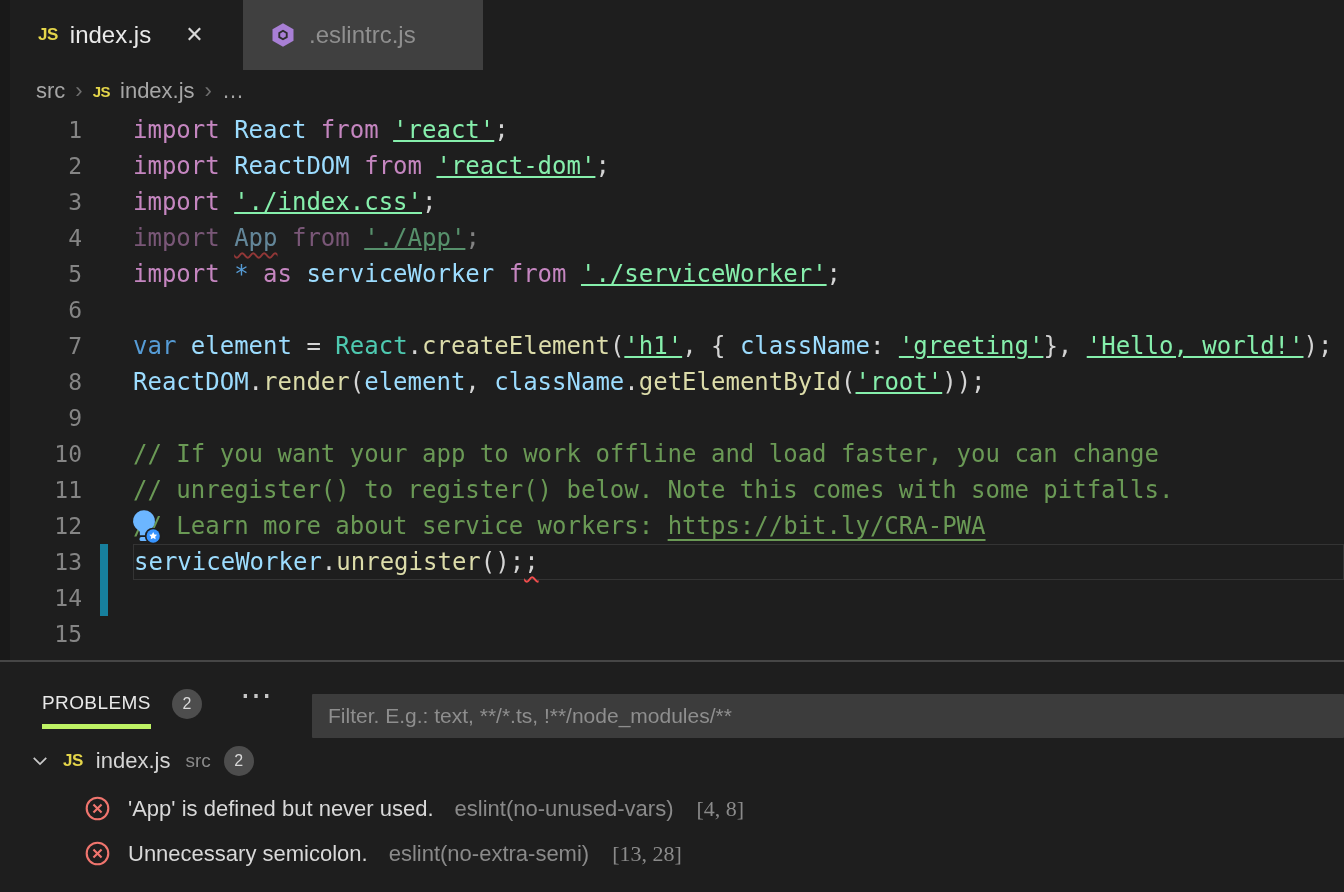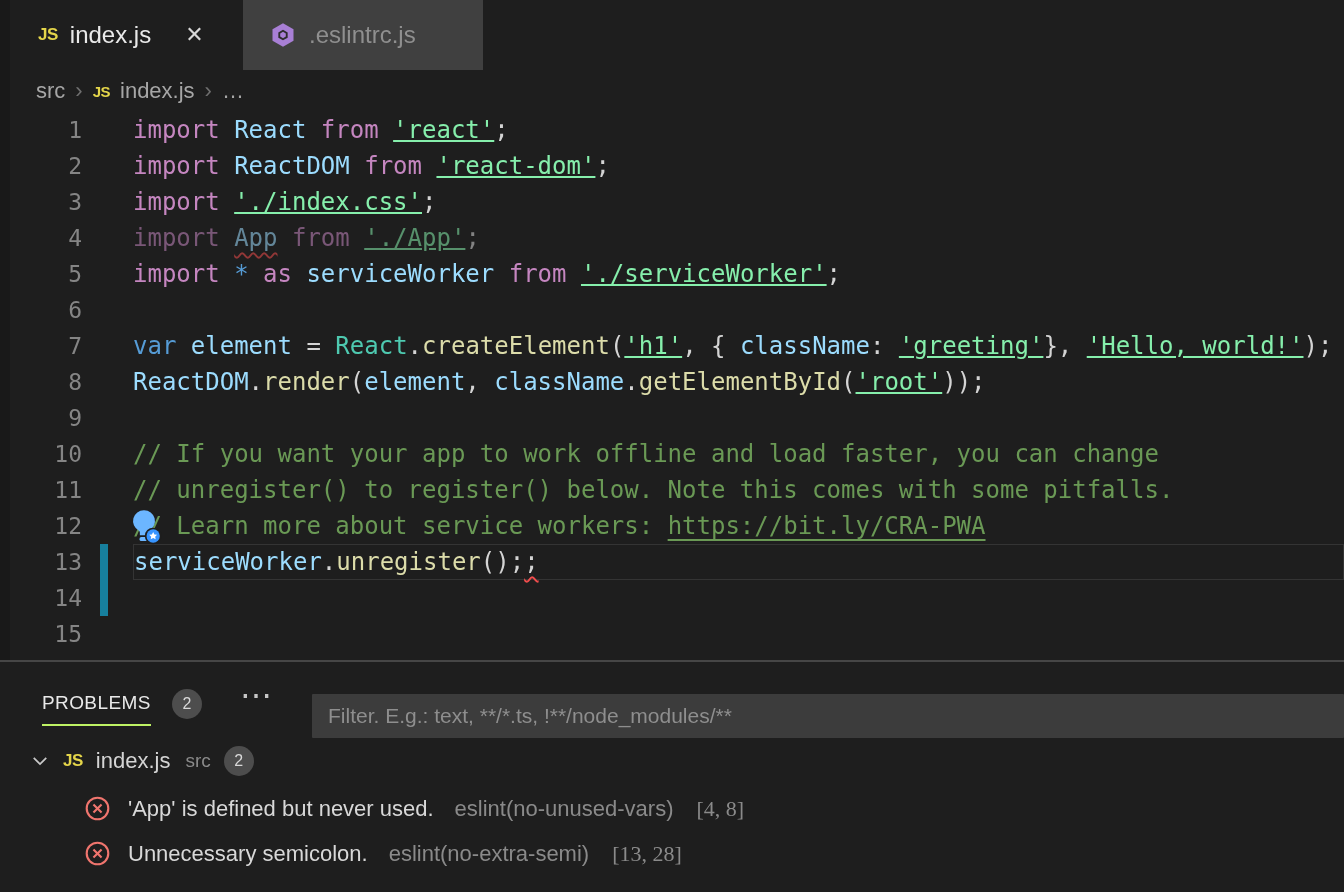--- a/index.html
+++ b/index.html
@@ -57,21 +57,21 @@
          text-decoration-color:#F14C4C; text-decoration-thickness:2px;
          text-underline-offset:6px; text-decoration-skip-ink:none; }
 
   .gbar { position:absolute; left:100px; top:0; bottom:0; width:8px; background:#17809E; }
   .bulb { position:absolute; left:-9px; top:-2px; width:40px; height:40px; z-index:3; cursor:pointer; }
 
   
   .panel { position:absolute; left:0; top:660px; width:1344px; height:232px;
            background:#1E1E1E; border-top:2px solid #464646; z-index:5; }
   .ptitle { position:absolute; left:42px; top:30px; font-size:19px; color:#E9E9E9;
-            letter-spacing:.4px; padding-bottom:10px; border-bottom:2px solid #bef264;
+            letter-spacing:.4px; padding-bottom:10px; border-bottom:5px solid #bef264;
             cursor:pointer; }
   .badge { width:30px; height:30px; border-radius:50%; background:#4D4D4D; color:#D9D9D9;
            font-size:16px; display:flex; align-items:center; justify-content:center; flex:none; }
   .hbadge { position:absolute; left:172px; top:27px; }
   .more { position:absolute; left:240px; top:14px; font-size:32px; color:#C6C6C6;
           letter-spacing:2px; cursor:pointer; }
   .filter { position:absolute; left:312px; top:32px; width:calc(100% - 312px); height:44px;
             background:#3C3C3C; border:none; outline:none; color:#CFCFCF; font-size:21px;
             padding:0 16px; border-radius:1px; font-family:"Liberation Sans", sans-serif; }
   .filter::placeholder { color:#8E8E8E; }

